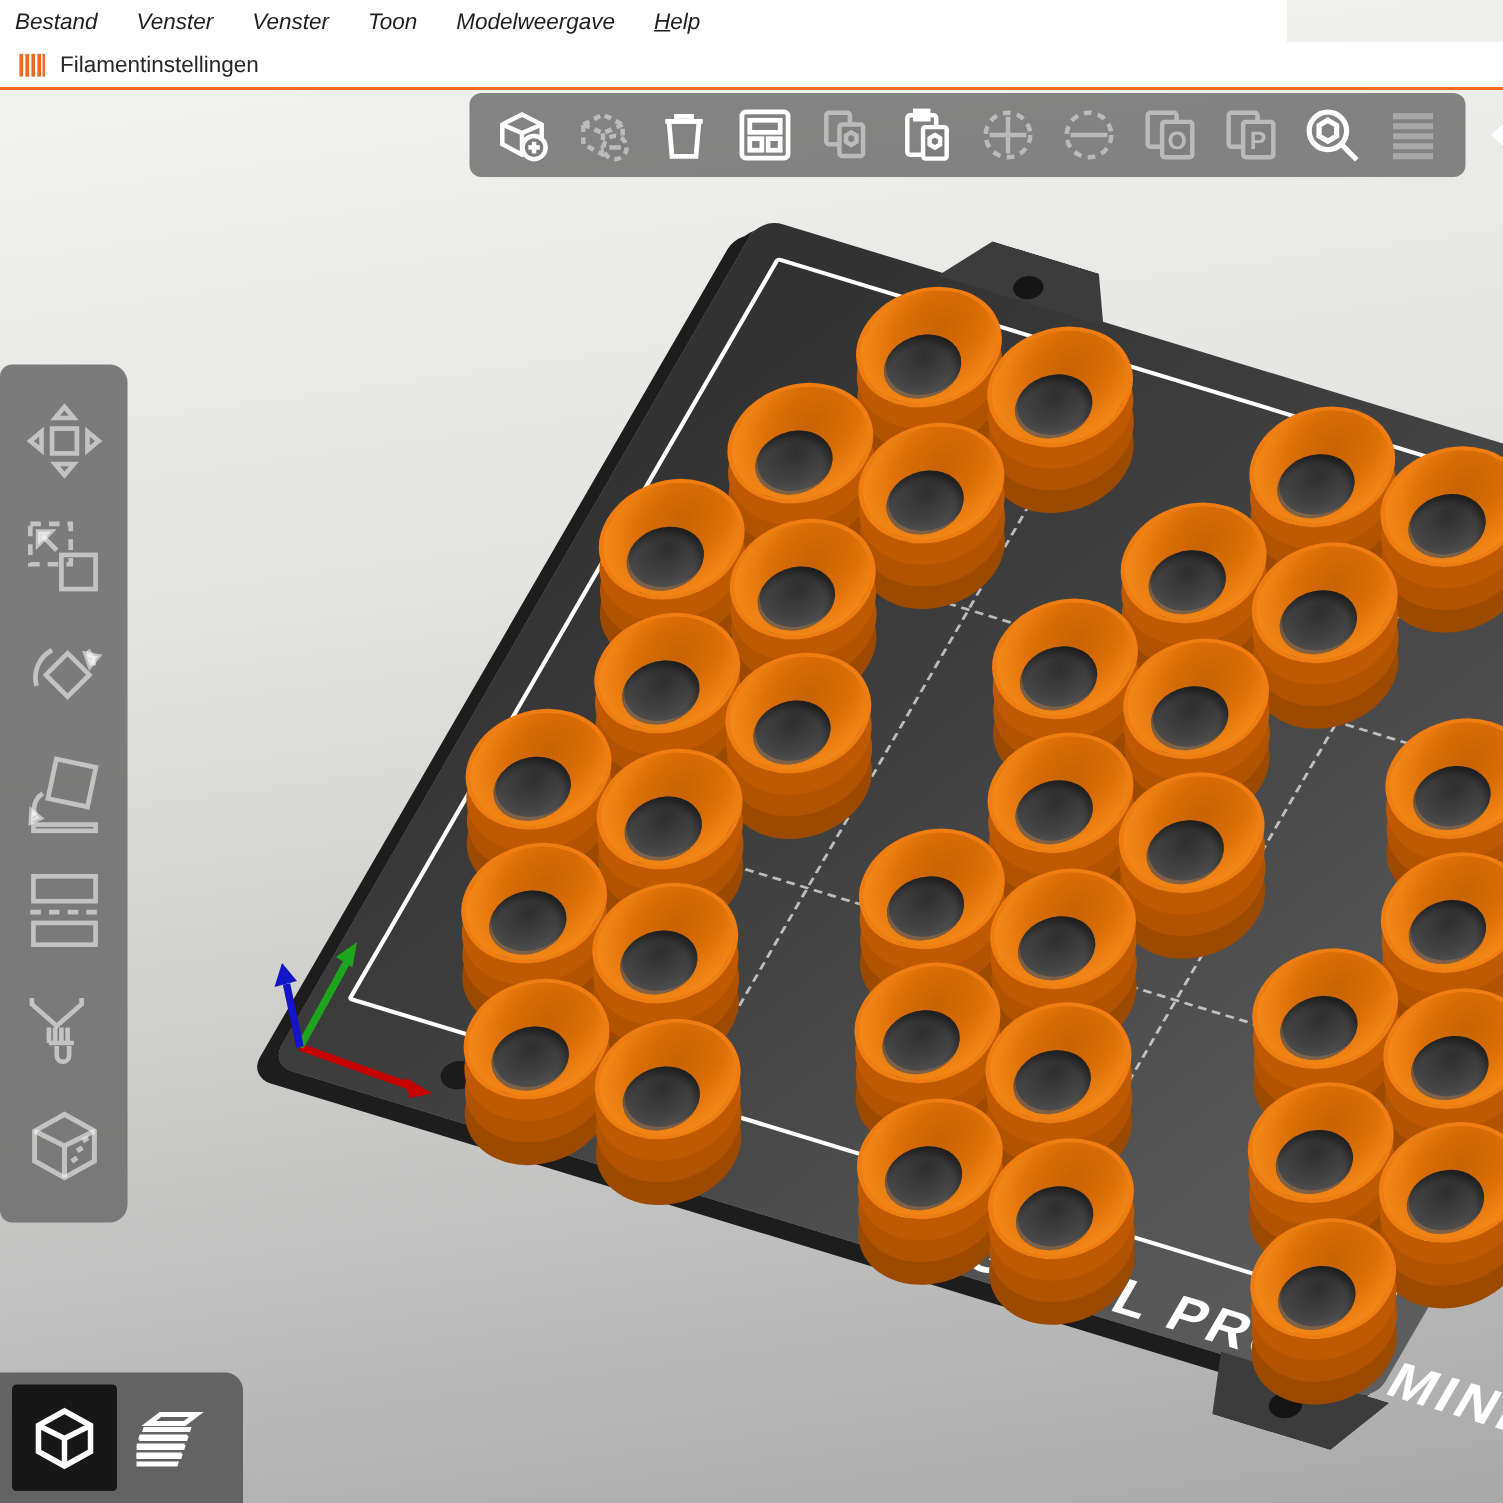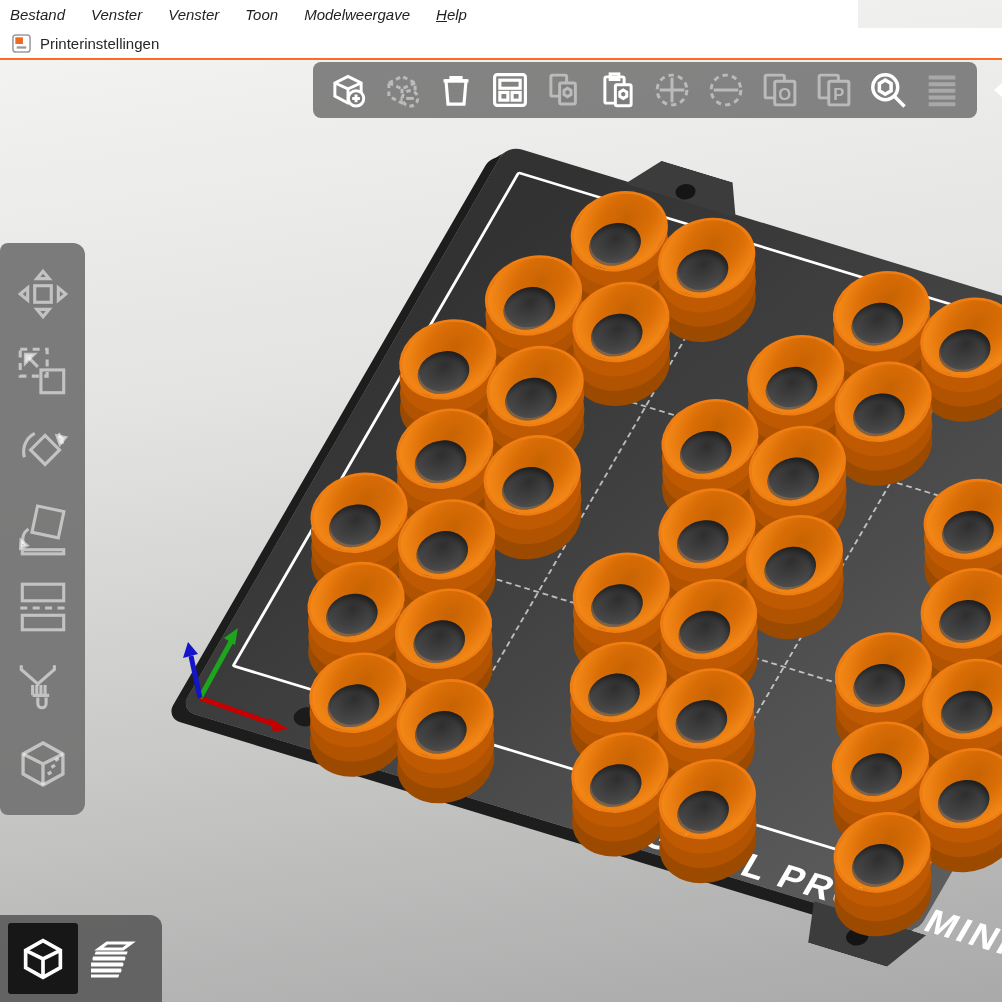--- a/index.html
+++ b/index.html
@@ -222,26 +222,30 @@
     <span class="mitem">Venster</span>
     <span class="mitem">Venster</span>
     <span class="mitem">Toon</span>
     <span class="mitem">Modelweergave</span>
     <span class="mitem"><u>H</u>elp</span>
   </div>
 <div class="tabbar" id="tabbar">
     <div class="tab">
       <span>
         <svg width="19" height="19" viewBox="0 0 20 20">
-          <rect x="1" y="1" width="18" height="18" rx="3" fill="none" stroke="#9a9a9a" stroke-width="1.6"></rect>
-          <rect x="3.5" y="3.5" width="8" height="7" fill="#ed6b21"></rect>
-          <rect x="5" y="13" width="10" height="2.4" fill="#9a9a9a"></rect>
+          <g fill="#ed6b21">
+            <rect x="1" y="2" width="2.6" height="16"></rect>
+            <rect x="5.2" y="2" width="2.6" height="16"></rect>
+            <rect x="9.4" y="2" width="2.6" height="16"></rect>
+            <rect x="13.6" y="2" width="2.6" height="16"></rect>
+            <rect x="17.2" y="2" width="1.8" height="16"></rect>
+          </g>
         </svg>
       </span>
-      <span>Printerinstellingen</span>
+      <span>Filamentinstellingen</span>
     </div>
   </div>
 <div class="toolbar" id="toolbar">
     <div class="tbtn">
       <svg width="42" height="42" viewBox="0 0 24 24" fill="none" stroke="#ffffff" stroke-width="1.7">
         <path d="M4.5 8 12 4.2 19.5 8v7.5L12 19.5 4.5 15.5Z"></path>
         <path d="M4.5 8 12 11.3 19.5 8M12 11.3V19.5"></path>
         <circle cx="16.6" cy="16.8" r="4.4" fill="#7c7c7c"></circle>
         <path d="M16.6 14.6v4.4M14.4 16.8h4.4"></path>
       </svg>

